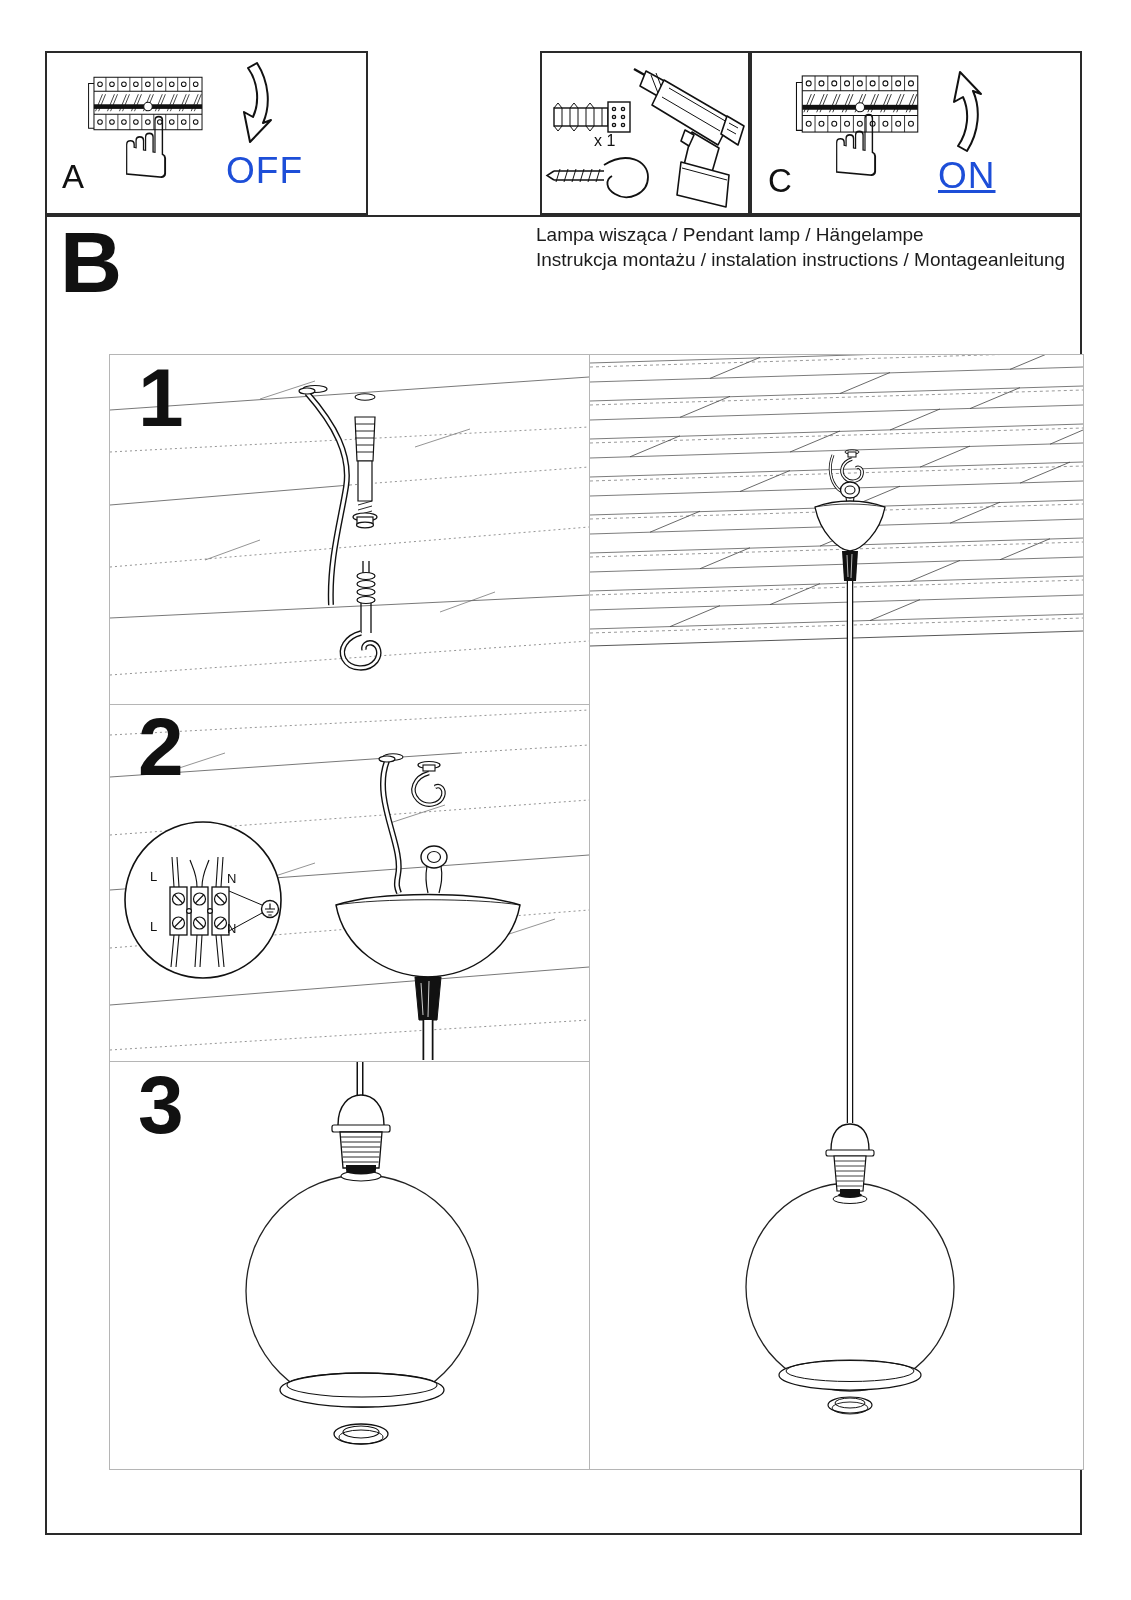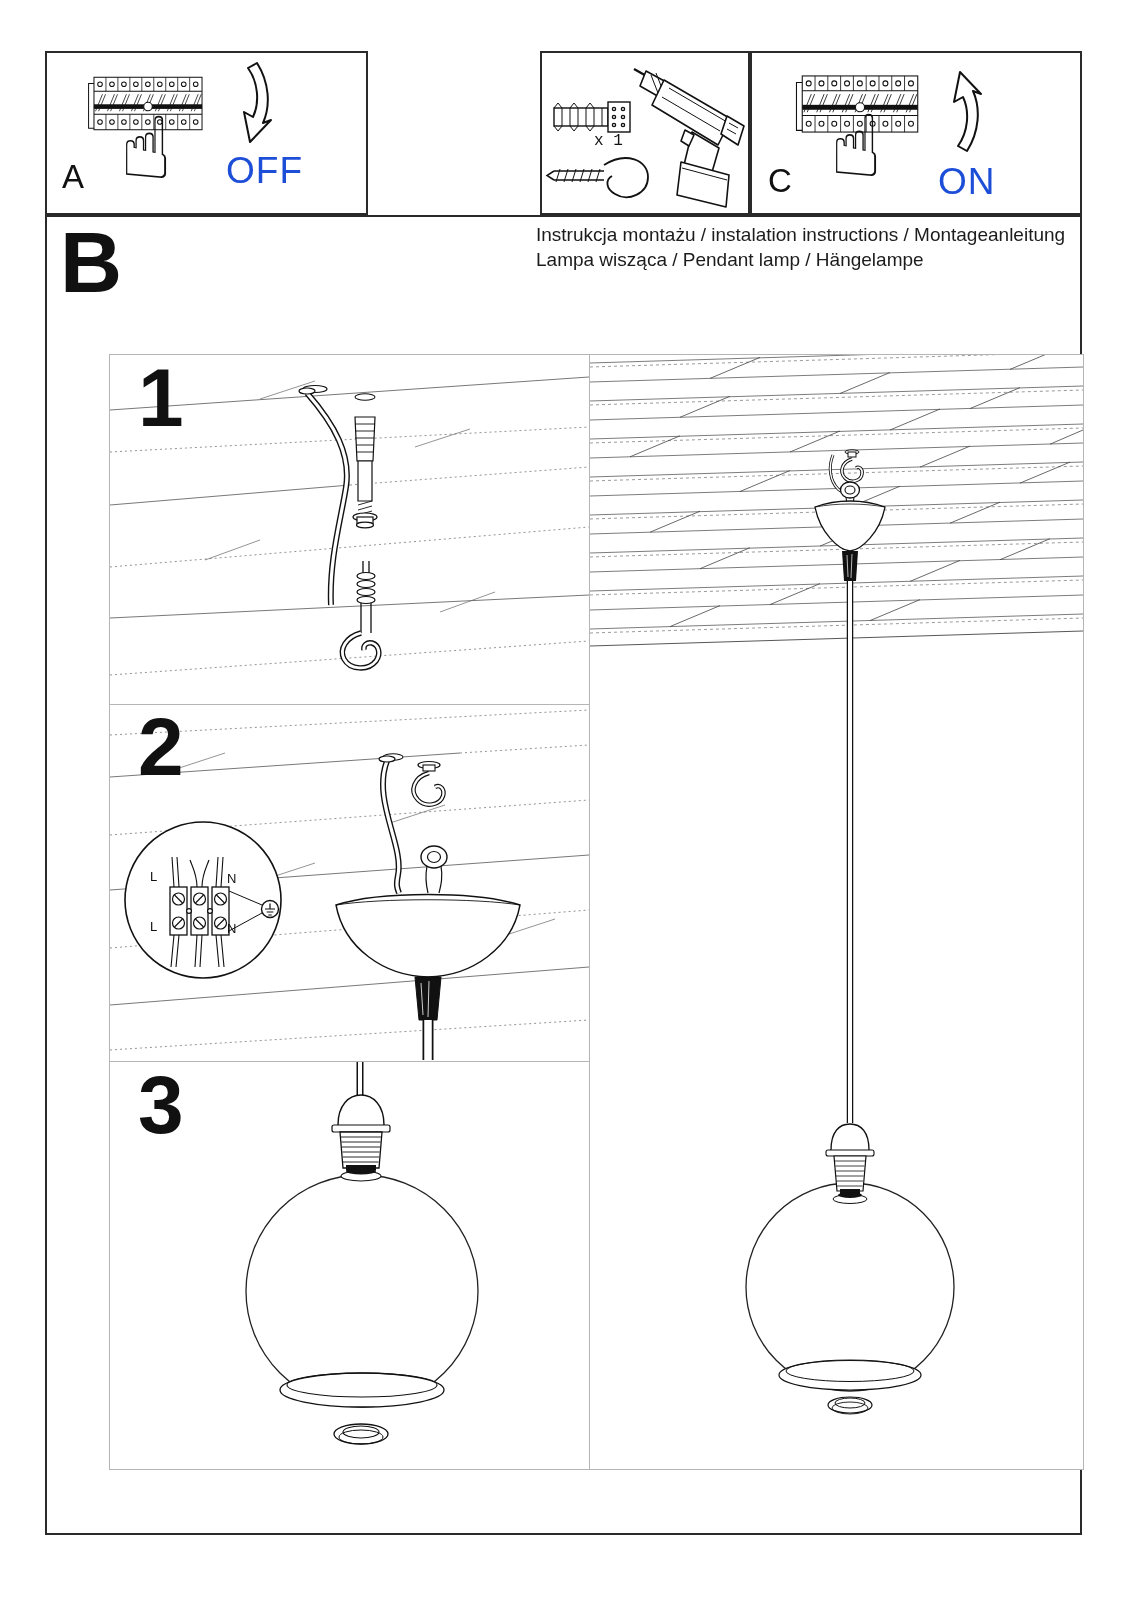--- a/index.html
+++ b/index.html
@@ -9,21 +9,21 @@
   .box{position:absolute;border:2px solid #2a2a2a;background:#fff;box-sizing:border-box;}
   .panel{position:absolute;border:1px solid #b5b5b5;background:#fff;box-sizing:border-box;}
   .panel.no-top{border-top:0;}
   .panel.no-left{border-left:0;}
   .biglabel{font-size:33px;color:#111;line-height:1;}
   .action{font-size:37px;color:#1d4ed8;line-height:1;letter-spacing:1px;}
   .stepnum{font-size:82px;font-weight:bold;line-height:1;color:#111;z-index:5;}
   .seclabel{font-size:86px;font-weight:bold;line-height:1;color:#111;}
   .titleline{font-size:19px;line-height:24.5px;color:#1c1c1c;white-space:nowrap;}
   .hand{font-family:"DejaVu Sans",sans-serif;font-size:86px;line-height:1;color:#111;z-index:4;}
-  .qty{font-size:16px;color:#111;font-family:Liberation Mono, monospace;}
+  .qty{font-size:16px;color:#111;}
   .wlabel{font-size:13px;color:#111;line-height:1;z-index:6;}
   svg{display:block;}
 </style>
 </head>
 <body>
 
 <div id="sheet">
 
   <svg width="0" height="0" class="abs" aria-hidden="true">
     <defs>
@@ -107,31 +107,31 @@
   </div>
 
   <div class="box" style="left:750px;top:51px;width:332px;height:164px;">
     <svg class="abs" style="left:42px;top:13px;" width="132" height="76" viewBox="0 0 160 92">
         <use href="#breaker-def"></use>
       </svg>
     <span class="abs hand" style="left:78px;top:50px;">☝</span>
     <svg class="abs" style="left:188px;top:7px;" width="46" height="92" viewBox="0 0 46 92">
       <path d="M27,91 C39,72 41,49 33,31 L41,34 L20,12 L14,42 L23,37 C30,52 28,72 18,86 Z" fill="#fff" stroke="#111" stroke-width="2" stroke-linejoin="round"></path>
     </svg>
-    <span class="abs action" style="left:186px;top:110px;">ON</span>
+    <span class="abs action" style="left:186px;top:104px;text-decoration:underline;">ON</span>
     <span class="abs biglabel" style="left:16px;top:111px;">C</span>
   </div>
 
   <div class="box" style="left:45px;top:215px;width:1037px;height:1320px;">
 
     <span class="abs seclabel" style="left:13px;top:2px;">B</span>
 
     <div class="abs" style="left:489px;top:6px;">
+      <div class="titleline">Lampa wisząca / Pendant lamp / Hängelampe</div>
       <div class="titleline">Instrukcja montażu / instalation instructions / Montageanleitung</div>
-      <div class="titleline">Lampa wisząca / Pendant lamp / Hängelampe</div>
     </div>
 
     <div class="panel" style="left:62px;top:137px;width:481px;height:351px;">
       <span class="abs stepnum" style="left:28px;top:2px;">1</span>
       <svg class="abs" style="left:0;top:0;" width="479" height="349" viewBox="0 0 479 349">
         <g fill="none">
           <path d="M0,55 L479,22 M0,150 L240,130 M0,263 L479,240" stroke="#555" stroke-width="0.8"></path>
           <path d="M0,97 L479,72 M240,130 L479,112 M0,212 L479,172 M0,320 L479,286" stroke="#666" stroke-width="0.7" stroke-dasharray="2 3"></path>
           <path d="M150,44 L205,26 M305,92 L360,74 M95,205 L150,185 M330,257 L385,237" stroke="#666" stroke-width="0.7"></path>
         </g>

